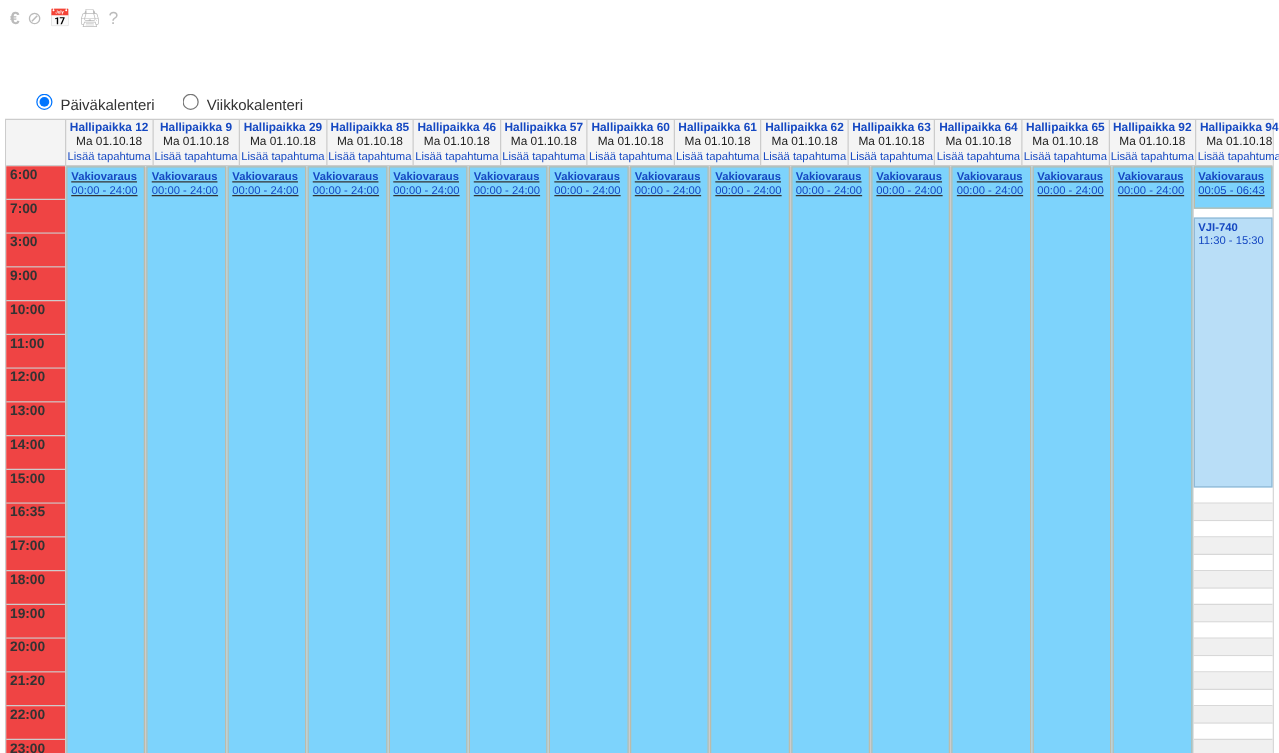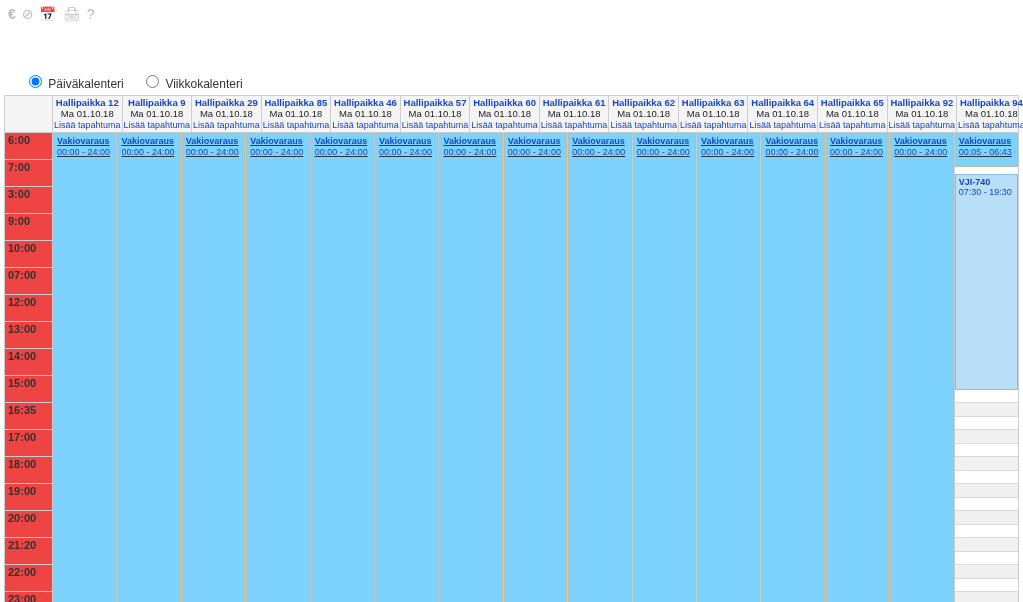--- a/index.html
+++ b/index.html
@@ -242,21 +242,21 @@
         <div class="add">Lisää tapahtuma</div>
       </div>
     </div>
   <div class="grid-body">
     <div class="time-gutter" id="time-gutter">
         <div class="hour-row">6:00</div>
         <div class="hour-row">7:00</div>
         <div class="hour-row">3:00</div>
         <div class="hour-row">9:00</div>
         <div class="hour-row">10:00</div>
-        <div class="hour-row">07:00</div>
+        <div class="hour-row">11:00</div>
         <div class="hour-row">12:00</div>
         <div class="hour-row">13:00</div>
         <div class="hour-row">14:00</div>
         <div class="hour-row">15:00</div>
         <div class="hour-row">16:35</div>
         <div class="hour-row">17:00</div>
         <div class="hour-row">18:00</div>
         <div class="hour-row">19:00</div>
         <div class="hour-row">20:00</div>
         <div class="hour-row">21:20</div>
@@ -635,19 +635,19 @@
           <div style="position: absolute; left: 0px; right: 0px; top: 432px; height: 13.5px; background: rgb(240, 240, 240); border-bottom: 1px solid rgb(216, 216, 216);"></div>
           <div style="position: absolute; left: 0px; right: 0px; top: 445.5px; height: 13.5px; background: rgb(255, 255, 255); border-bottom: 1px solid rgb(216, 216, 216);"></div>
           <div style="position: absolute; left: 0px; right: 0px; top: 459px; height: 13.5px; background: rgb(240, 240, 240); border-bottom: 1px solid rgb(216, 216, 216);"></div>
           <div style="position: absolute; left: 0px; right: 0px; top: 472.5px; height: 13.5px; background: rgb(255, 255, 255); border-bottom: 1px solid rgb(216, 216, 216);"></div>
           <div class="event yellow" style="top: 0px; height: 33.75px;">
             <div class="title">Vakiovaraus</div>
             <div class="time">00:05 - 06:43</div>
           </div>
           <div class="event blue" style="top: 40.5px; height: 216px;">
             <div class="title">VJI-740</div>
-            <div class="time">07:30 - 19:30</div>
+            <div class="time">11:30 - 15:30</div>
           </div>
         </div>
       </div>
   </div>
   <div class="bottom-bar"></div>
 </div>
 
 </body></html>

